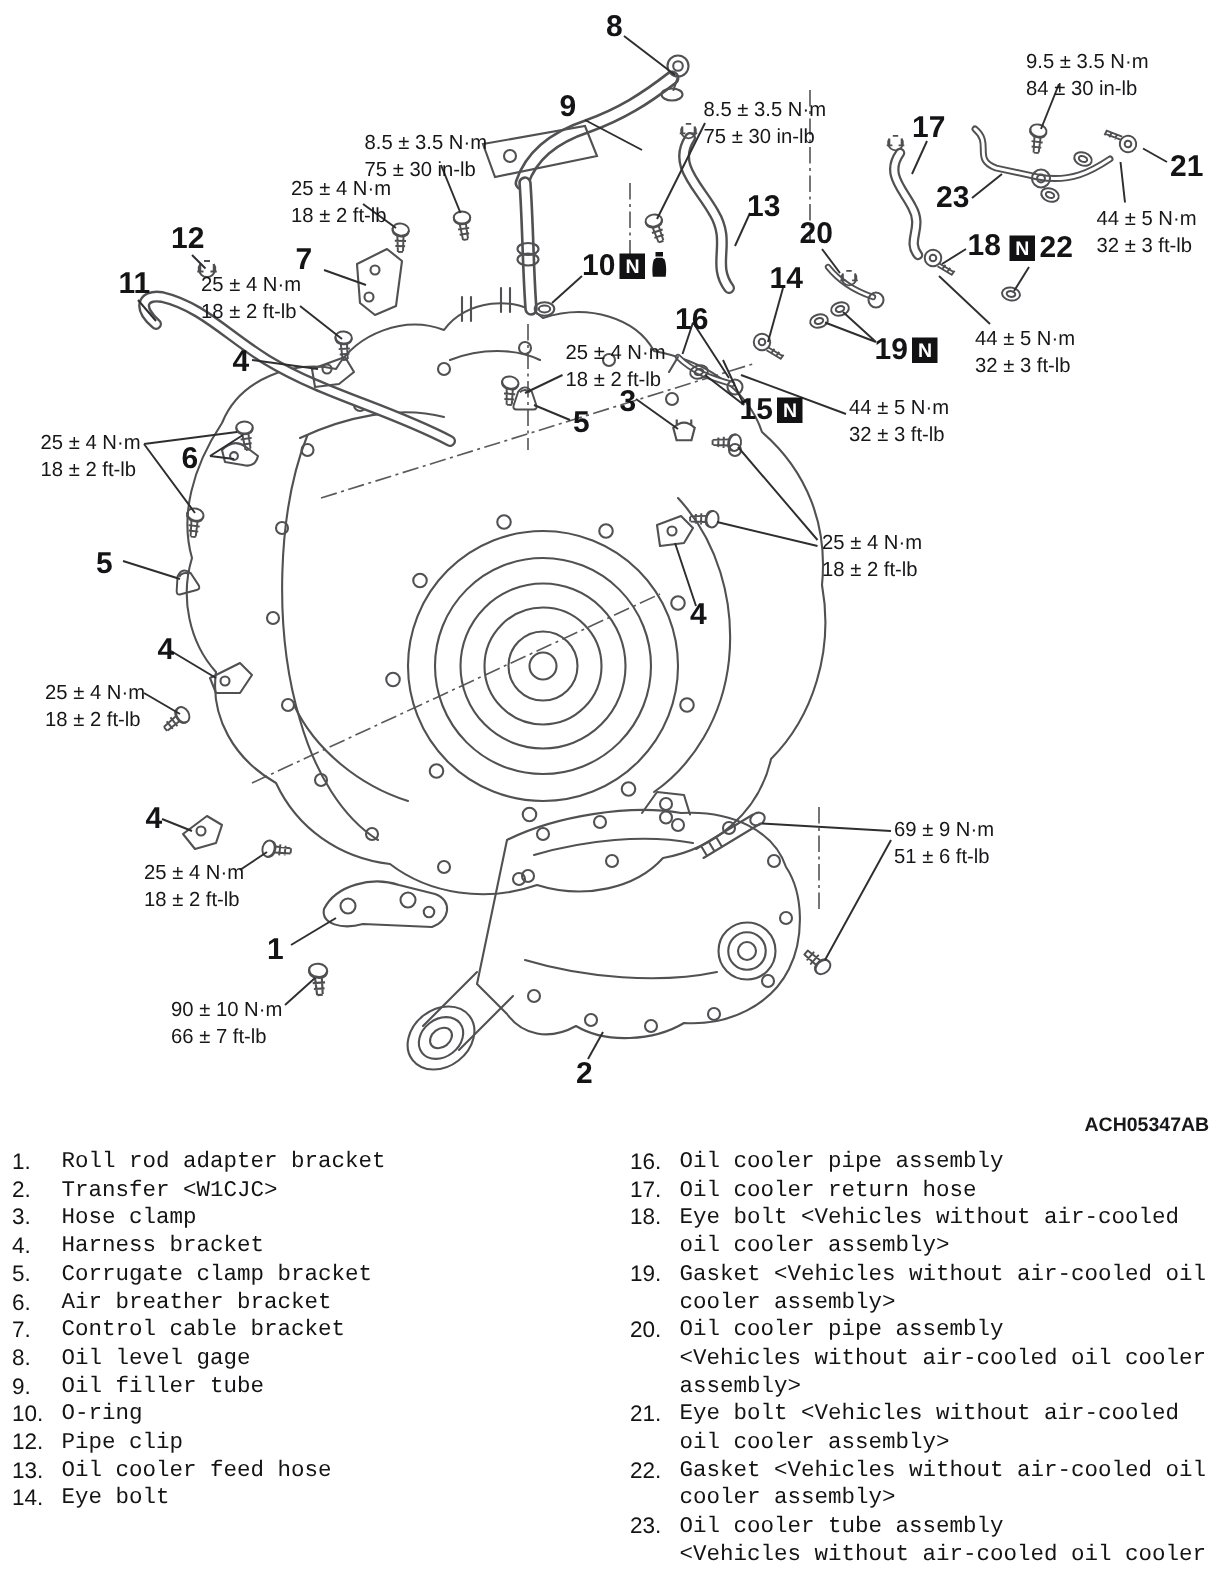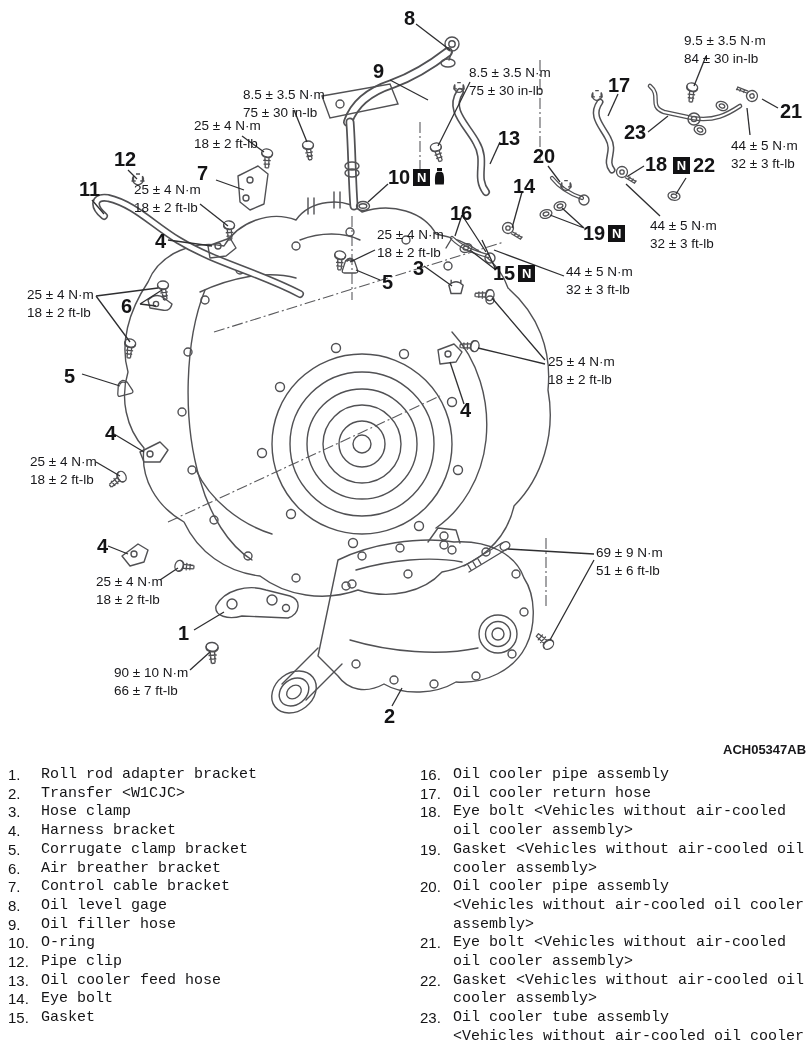--- a/index.html
+++ b/index.html
@@ -395,41 +395,37 @@
       <div class="legend-item">
           <span class="num">7.</span>
           <span class="txt">Control cable bracket</span>
         </div>
       <div class="legend-item">
           <span class="num">8.</span>
           <span class="txt">Oil level gage</span>
         </div>
       <div class="legend-item">
           <span class="num">9.</span>
-          <span class="txt">Oil filler hose</span>
+          <span class="txt">Oil filler tube</span>
         </div>
       <div class="legend-item">
           <span class="num">10.</span>
           <span class="txt">O-ring</span>
         </div>
       <div class="legend-item">
           <span class="num">12.</span>
           <span class="txt">Pipe clip</span>
         </div>
       <div class="legend-item">
           <span class="num">13.</span>
           <span class="txt">Oil cooler feed hose</span>
         </div>
       <div class="legend-item">
           <span class="num">14.</span>
           <span class="txt">Eye bolt</span>
-        </div>
-      <div class="legend-item">
-          <span class="num">15.</span>
-          <span class="txt">Gasket</span>
         </div>
     </div>
     <div class="legend-col right">
       <div class="legend-item">
           <span class="num">16.</span>
           <span class="txt">Oil cooler pipe assembly</span>
         </div>
       <div class="legend-item">
           <span class="num">17.</span>
           <span class="txt">Oil cooler return hose</span>

